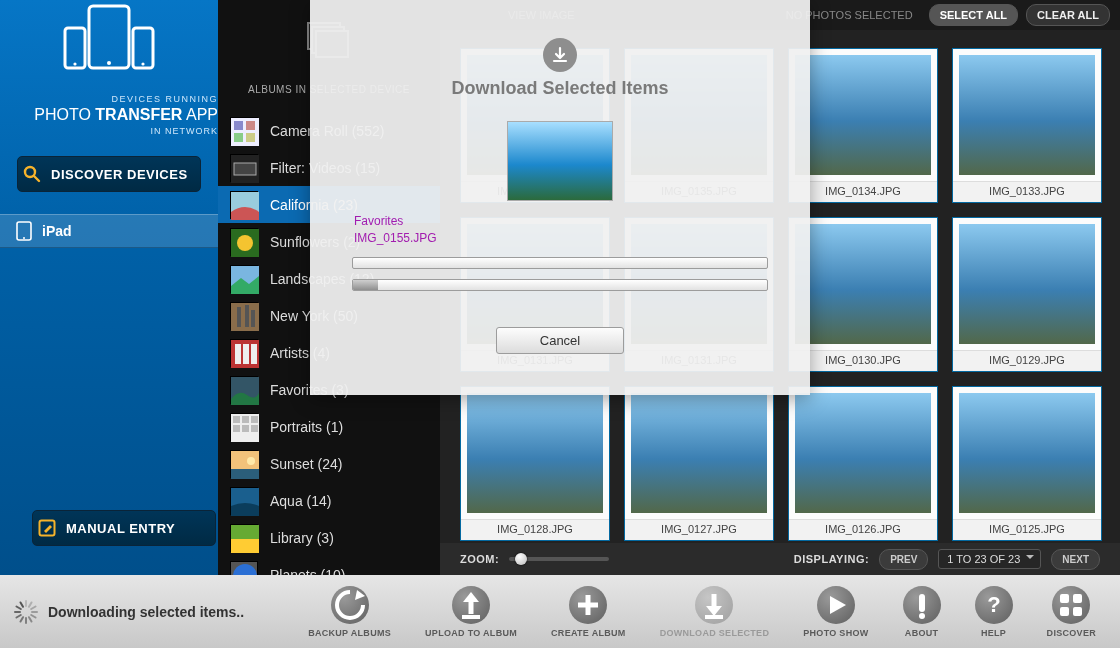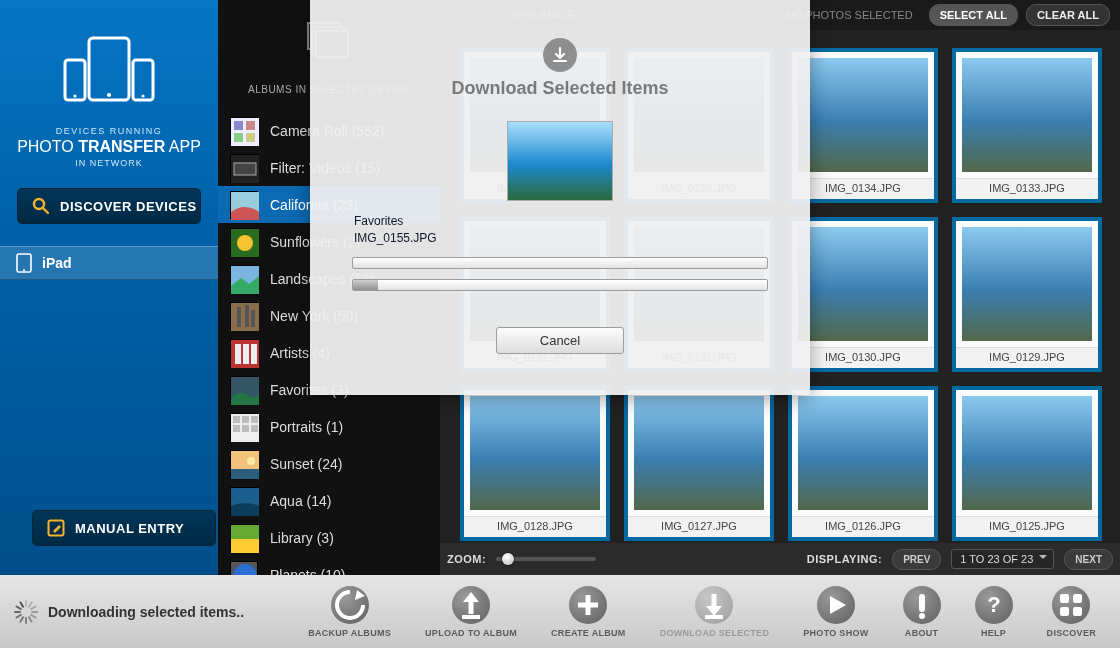--- a/index.html
+++ b/index.html
@@ -4,35 +4,35 @@
 <style>
   * { box-sizing: border-box; margin: 0; padding: 0; font-family: "Helvetica Neue", Arial, sans-serif; }
   html, body { width: 1120px; height: 648px; overflow: hidden; background: #111; }
 
   
   .sidebar {
     position: absolute; left: 0; top: 0; width: 218px; height: 575px;
     background: linear-gradient(#0676c6, #0061a8 40%, #004f8b);
     color: #fff;
   }
-  .logo-area { text-align: center; padding-top: 32px; }
+  .logo-area { text-align: right; }
   .devices-svg { display: block; margin: 0 auto 14px; }
   .logo-line1 { font-size: 9px; letter-spacing: 1.5px; color: #cfe7fb; }
   .logo-line2 { font-size: 16px; margin-top: 2px; }
   .logo-line2 .thin { font-weight: 300; }
   .logo-line2 .bold { font-weight: 700; }
   .logo-line3 { font-size: 9px; letter-spacing: 1px; color: #cfe7fb; margin-top: 2px; }
 
   .side-btn {
     display: flex; align-items: center; gap: 10px;
     margin: 20px auto 0; width: 184px; height: 36px;
     background: linear-gradient(#003558,#002a44);
     border: 1px solid #0a2438; border-radius: 5px;
     color: #fff; font-size: 13px; font-weight: 600; letter-spacing: .5px;
-    padding-left: 14px; cursor: pointer;
+    padding-left: 5px; cursor: pointer;
   }
   .side-btn.manual { position: absolute; bottom: 14px; left: 17px; margin: 15px; }
   .side-btn svg { flex: none; }
 
   .device-row {
     display: flex; align-items: center; gap: 10px;
     margin-top: 22px; width: 100%; height: 34px;
     background: rgba(255,255,255,0.15);
     border-top: 1px solid rgba(255,255,255,0.25);
     border-bottom: 1px solid rgba(0,0,0,0.25);
@@ -65,39 +65,39 @@
   .topbar .vi { margin-left: 68px; }
   .topbar .nps { margin-left: auto; margin-right: 16px; }
   .pill { background: #333; border: 1px solid #555; color: #eee; font-size: 11px; font-weight: 600;
           padding: 4px 10px; border-radius: 10px; margin-right: 8px; cursor: pointer; }
   .pill.primary { background: #555; color:#fff; }
   .topbar .pill:last-child { margin-right: 10px; }
 
   
   .gridwrap { position: absolute; left: 440px; right: 0; top: 30px; bottom: 105px; background: #222; padding: 18px 20px 0; overflow: hidden; }
   .grid { display: grid; grid-template-columns: repeat(4, 150px); gap: 14px; justify-content: space-between; }
-  .card { background: #fcfcfc; border: 4px solid #0369a1; height: 155px; display: flex; flex-direction: column; }
+  .card { background: #fcfcfc; border: 1px solid #0369a1; height: 155px; display: flex; flex-direction: column; }
   .card .img { flex: 1; margin: 6px; background: linear-gradient(180deg,#8cc9ef,#3b7fb2 55%,#52684a); }
   .card .cap { text-align: center; font-size: 11px; color: #444; padding: 3px 0 5px; background: #f2f2f2; border-top: 1px solid #ddd; }
 
   
   .sea1 { background: linear-gradient(180deg,#a8dfff,#1b7ec2 55%,#1a5c3e); }
   .sea2 { background: linear-gradient(180deg,#b7e5ff,#1387d2 55%,#2f6f48); }
   .flower { background: radial-gradient(circle at 40% 40%, #fff 0 10%, transparent 11%), radial-gradient(circle at 60% 55%, #fff 0 9%, transparent 10%), #3a6b2f; }
   .sunset { background: linear-gradient(180deg,#f3dca6,#f0b654 50%,#4d6e86); }
   .sunset2 { background: linear-gradient(180deg,#fde9c2,#f4c06a 48%,#30231c); }
   .rocky { background: linear-gradient(180deg,#dbe7ee,#7d97a6 45%,#4b4036); }
   .rocky2 { background: linear-gradient(180deg,#e6eef3,#93a8b3 42%,#5a4c3e); }
   .rocky3 { background: linear-gradient(180deg,#e9f0f4,#9cb1bb 40%,#615344); }
   .cliff { background: linear-gradient(180deg,#cfe9fb,#3892d4 48%,#274a2c); }
 
   
   .gridfoot {
     position: absolute; left: 440px; right: 0; bottom: 73px; height: 32px;
-    background: #2b2b2b; display: flex; align-items: center; color: #ddd; font-size: 11px; padding: 0 7px;
+    background: #2b2b2b; display: flex; align-items: center; color: #ddd; font-size: 11px; padding: 0 20px;
   }
   .zoom-label { font-weight: 700; letter-spacing: .5px; }
   .slider { position: relative; width: 100px; height: 4px; background: #555; border-radius: 2px; margin-left: 10px; }
   .slider::after { content:""; position:absolute; left:6px; top:-4px; width:12px; height:12px; border-radius:50%;
                    background: radial-gradient(circle at 35% 30%, #fff, #bbb); box-shadow: 0 0 2px #000; }
   .disp { margin-left: auto; font-weight: 700; letter-spacing: .5px; }
   .navbtn { background:#3b3b3b; border:1px solid #555; color:#ccc; font-size:10px; font-weight:600;
             padding:4px 10px; border-radius:10px; margin-left:10px; cursor:pointer; }
   .rangebox { background:#262626; border:1px solid #555; color:#ddd; font-size:11px;
               padding:3px 20px 3px 8px; border-radius:3px; margin-left:10px; position:relative; cursor:pointer;}
@@ -126,21 +126,21 @@
   .overlay {
     position: absolute; left: 310px; top: 0; width: 500px; height: 395px;
     background: rgba(240,240,240,0.94);
     box-shadow: 0 4px 18px rgba(0,0,0,0.35);
   }
   .dl-icon { width:34px; height:34px; border-radius:50%; background:#8e8e8e; margin:38px auto 6px;
              display:flex; align-items:center; justify-content:center; }
   .dl-title { text-align:center; font-size:18px; font-weight:600; color:#7a7a7a; }
   .dl-thumb { width:106px; height:80px; margin:22px auto 12px;
               background: linear-gradient(180deg,#a8dfff,#1c88cd 55%,#2b6a3c); border:1px solid #aaa; }
-  .dl-meta { margin-left: 44px; font-size:12px; color:#0f172a; line-height:1.4; }
+  .dl-meta { margin-left: 44px; font-size:12px; color:#a21caf; line-height:1.4; }
   .bar { position:relative; width:416px; height:12px; margin:10px auto 0; border:1px solid #9c9c9c;
          background: linear-gradient(#fff,#e2e2e2); border-radius:2px; overflow:hidden; }
   .bar2 .fill { position:absolute; left:0; top:0; bottom:0; width:6%;
                 background: linear-gradient(#cfcfcf,#8f8f8f); }
   .cancel { display:block; width:128px; margin:36px auto 0; padding:5px 0; text-align:center;
             font-size:13px; color:#333; background:linear-gradient(#fdfdfd,#dcdcdc);
             border:1px solid #9c9c9c; border-radius:3px; cursor:pointer; }
 </style>
 </head>
 <body>

